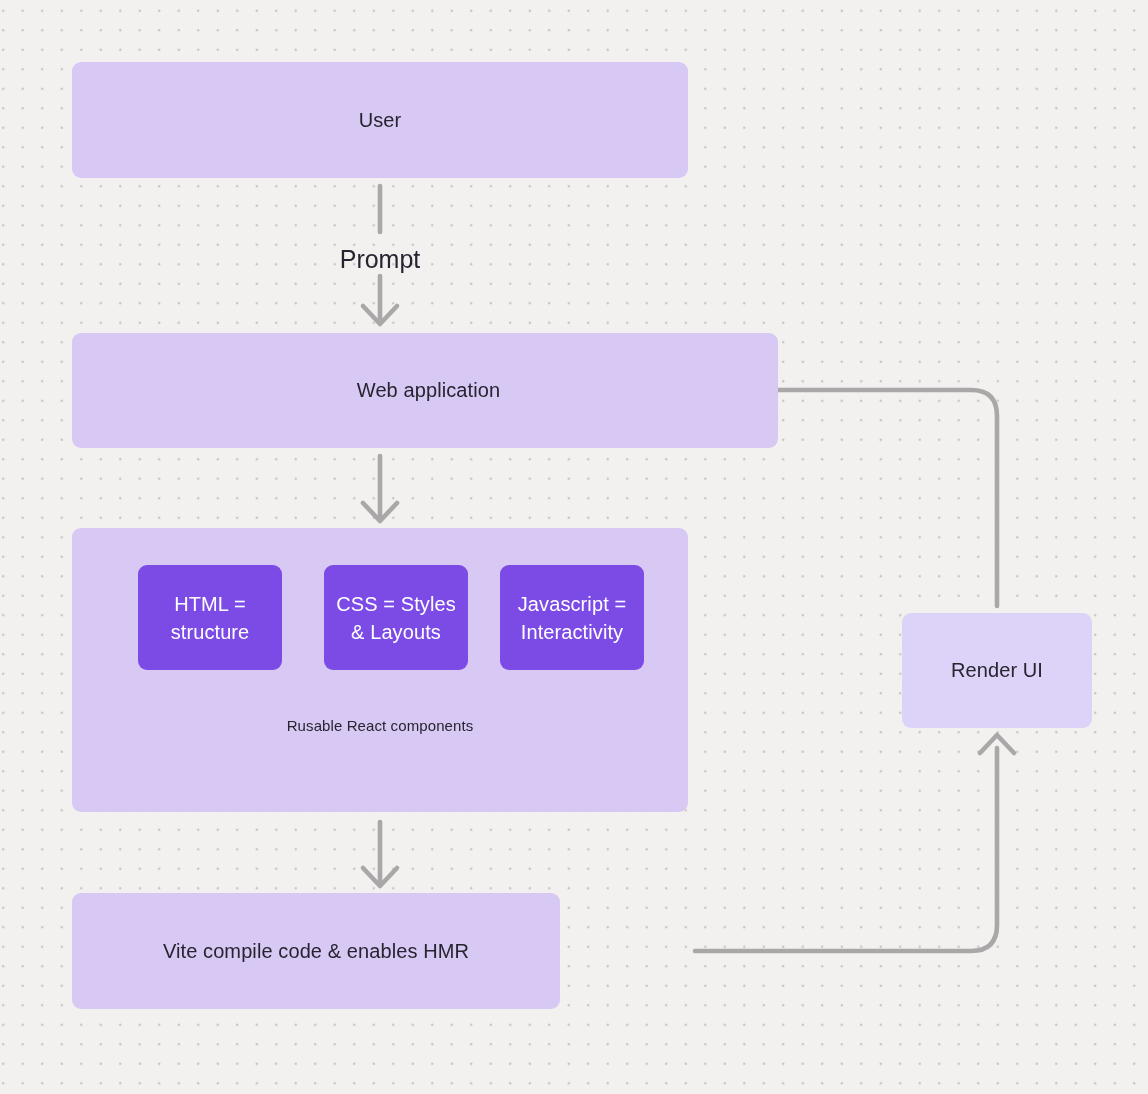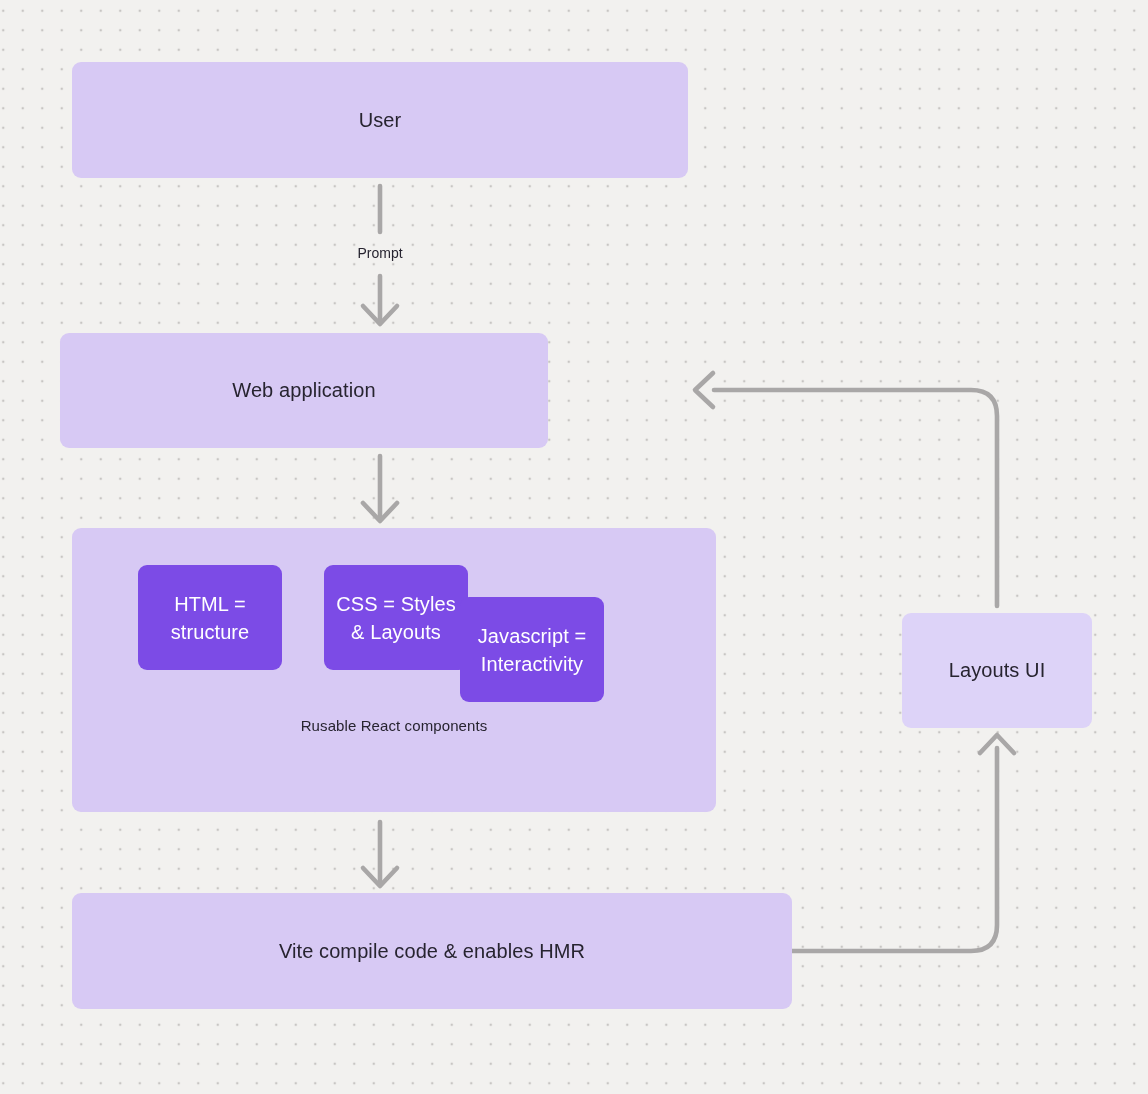--- a/index.html
+++ b/index.html
@@ -24,23 +24,23 @@
     display: flex;
     align-items: center;
     justify-content: center;
     text-align: center;
     color: var(--text, #272430);
     font-size: 20px;
     font-weight: 500;
     letter-spacing: 0.1px;
   }
   #node-user   { left: 72px;  top: 62px;  width: 616px; height: 116px; }
-  #node-web    { left: 60px;  top: 333px; width: 488px; height: 115px; }
-  #node-group  { left: 72px;  top: 528px; width: 616px; height: 284px; display: block; padding-left: 28px; }
-  #node-vite   { left: 72px;  top: 893px; width: 720px; height: 116px; }
+  #node-web    { left: 72px;  top: 333px; width: 699px; height: 115px; padding-left: 7px; }
+  #node-group  { left: 72px;  top: 528px; width: 616px; height: 284px; display: block; }
+  #node-vite   { left: 72px;  top: 893px; width: 488px; height: 116px; }
   #node-render { left: 902px; top: 613px; width: 190px; height: 115px; background: var(--node-fill-light, #ddd3f8); }
 
   .chip {
     position: absolute;
     top: 37px;
     width: 144px;
     height: 105px;
     background: var(--chip-fill, #7c4be6);
     color: var(--chip-text, #ffffff);
     border-radius: 9px;
@@ -48,38 +48,38 @@
     flex-direction: column;
     align-items: center;
     justify-content: center;
     font-size: 20px;
     font-weight: 500;
     line-height: 28px;
     text-align: center;
   }
   #chip-html { left: 66px; }
   #chip-css  { left: 252px; }
-  #chip-js   { left: 388px; margin-top: 32px; }
+  #chip-js   { left: 428px; }
 
   .group-caption {
     position: absolute;
     left: 0; right: 0;
     top: 189px;
     text-align: center;
     font-size: 15px;
     font-weight: 500;
     color: var(--text, #272430);
   }
   .edge-label {
     position: absolute;
     left: 310px;
     top: 245px;
     width: 140px;
     text-align: center;
-    font-size: 14px;
+    font-size: 25px;
     font-weight: 500;
     color: var(--text, #272430);
   }
   svg.connectors {
     position: absolute;
     left: 0; top: 0;
     width: 1148px;
     height: 1094px;
     pointer-events: none;
   }
@@ -139,16 +139,16 @@
       <span>Interactivity</span>
     </div>
     <div class="group-caption">Rusable React components</div>
   </div>
 
   <div class="node" id="node-vite">
     <span>Vite compile code &amp; enables HMR</span>
   </div>
 
   <div class="node" id="node-render">
-    <span>Layouts UI</span>
+    <span>Render UI</span>
   </div>
 
 </div>
 
 </body></html>

